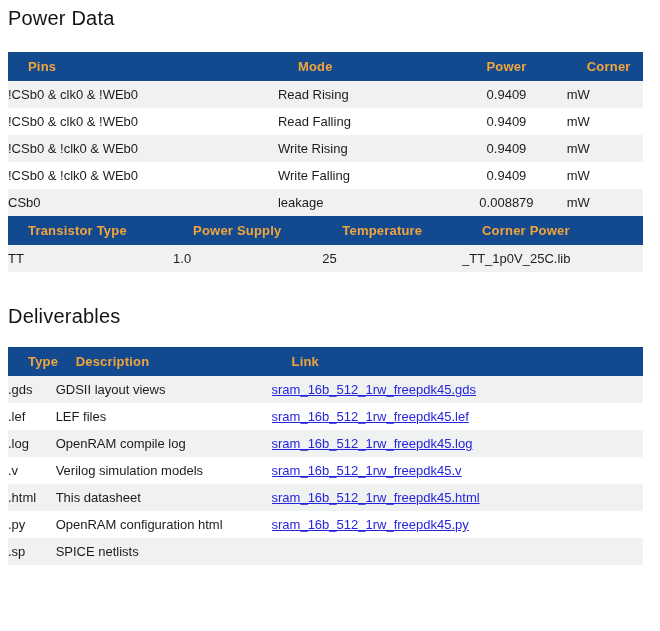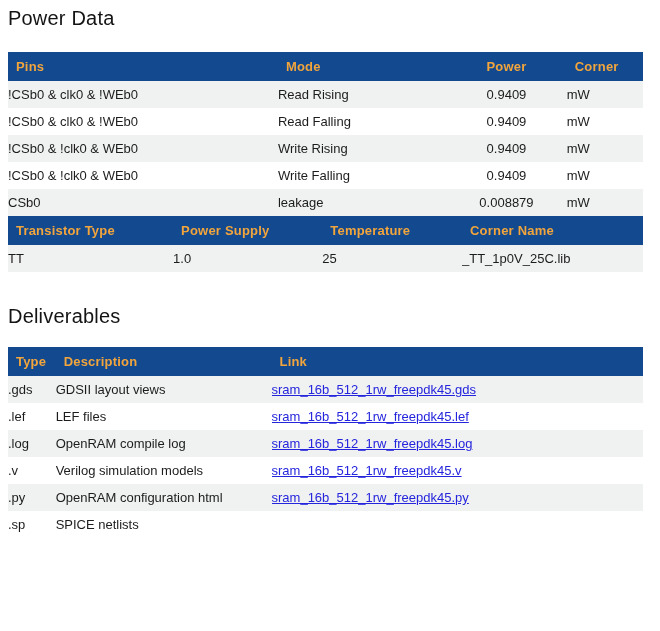--- a/index.html
+++ b/index.html
@@ -34,21 +34,21 @@
     width: 100%;
     border-collapse: collapse;
     table-layout: fixed;
   }
   th {
     background: var(--header-bg);
     color: var(--header-text);
     font-size: 13px;
     font-weight: 700;
     text-align: left;
-    padding: 7px 8px;
+    padding: 7px 20px;
     letter-spacing: 0.2px;
   }
   td {
     font-size: 13px;
     padding: 6px 0;
     color: var(--body-text);
     white-space: nowrap;
     overflow: hidden;
   }
   tbody tr:nth-child(odd) { background: var(--stripe); }
@@ -121,21 +121,21 @@
     </table>
 </section>
 
 <section class="s2">
   <table class="t-corners">
       <thead>
         <tr>
           <th>Transistor Type</th>
           <th>Power Supply</th>
           <th>Temperature</th>
-          <th>Corner Name</th>
+          <th>Corner Power</th>
         </tr>
       </thead>
       <tbody>
         <tr>
           <td>TT</td>
           <td>1.0</td>
           <td>25</td>
           <td>_TT_1p0V_25C.lib</td>
         </tr>
       </tbody>
@@ -167,20 +167,25 @@
           <td>.log</td>
           <td>OpenRAM compile log</td>
           <td><a href="#" class="file-link">sram_16b_512_1rw_freepdk45.log</a></td>
         </tr>
         <tr>
           <td>.v</td>
           <td>Verilog simulation models</td>
           <td><a href="#" class="file-link">sram_16b_512_1rw_freepdk45.v</a></td>
         </tr>
         <tr>
+          <td>.html</td>
+          <td>This datasheet</td>
+          <td><a href="#" class="file-link">sram_16b_512_1rw_freepdk45.html</a></td>
+        </tr>
+        <tr>
           <td>.py</td>
           <td>OpenRAM configuration html</td>
           <td><a href="#" class="file-link">sram_16b_512_1rw_freepdk45.py</a></td>
         </tr>
         <tr>
           <td>.sp</td>
           <td>SPICE netlists</td>
           <td></td>
         </tr>
       </tbody>

